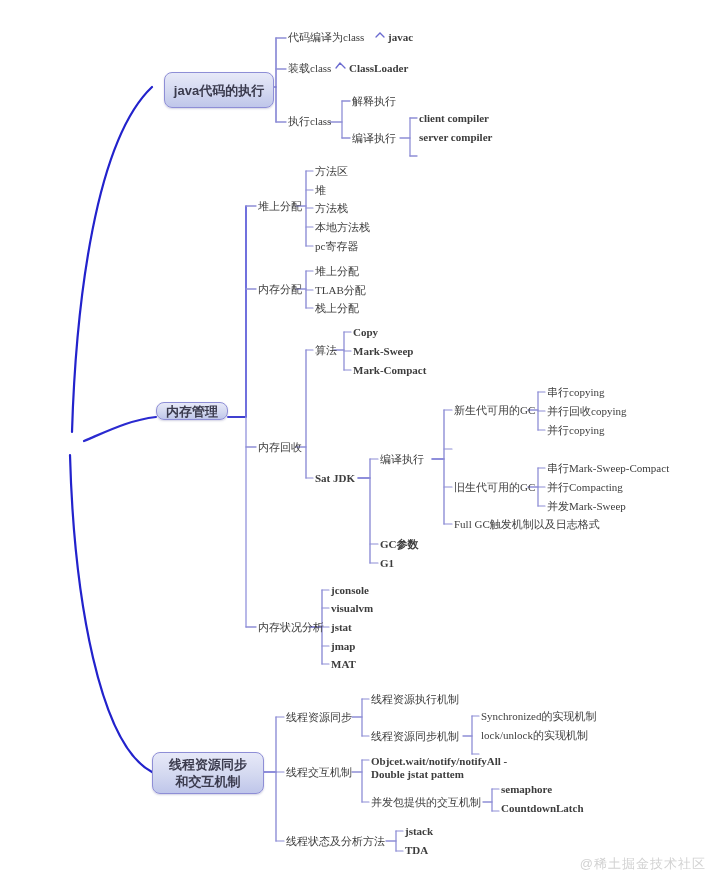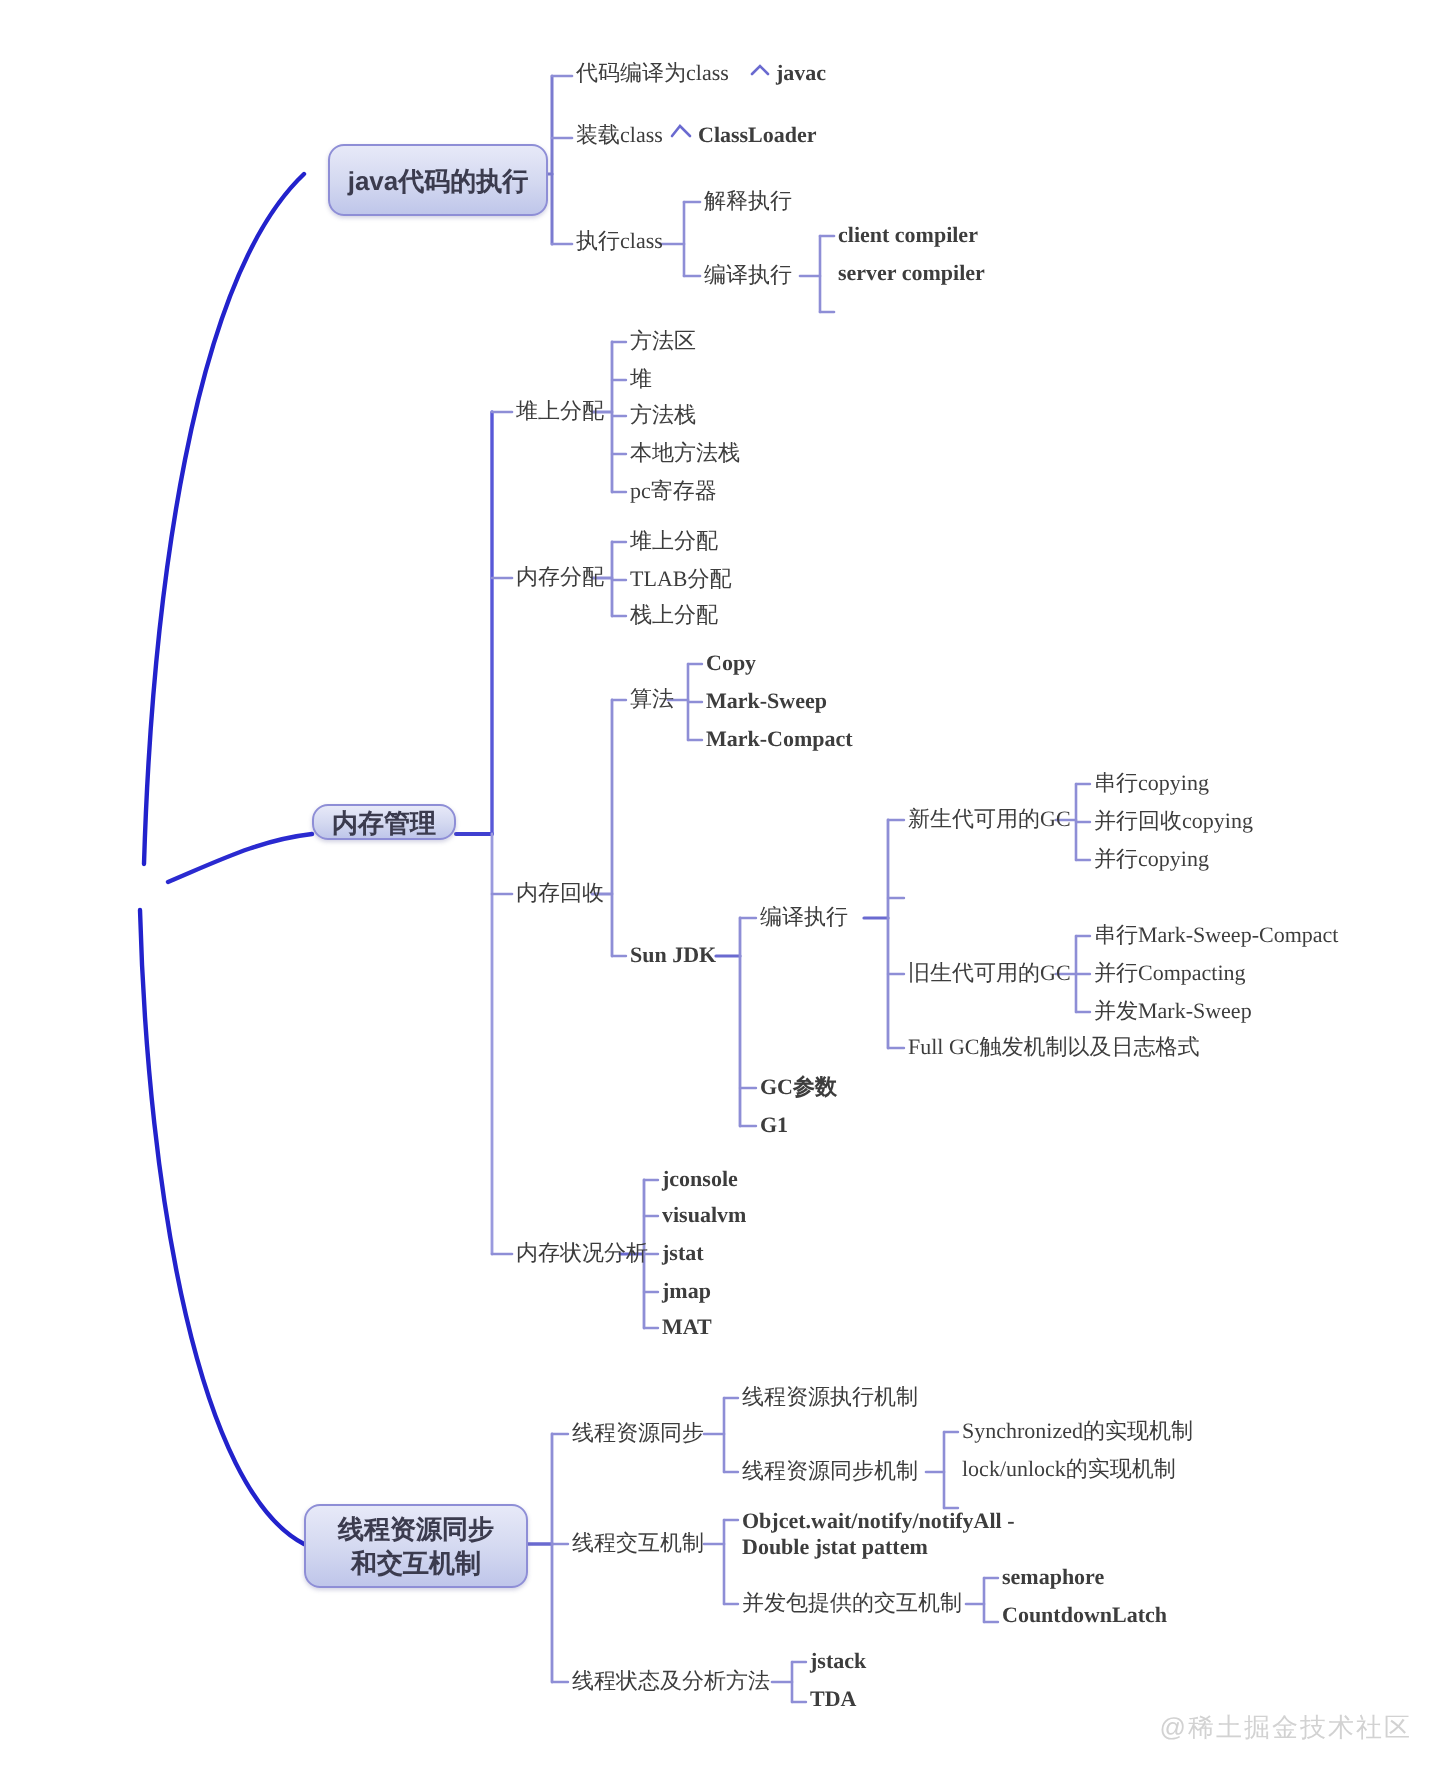--- a/index.html
+++ b/index.html
@@ -246,21 +246,21 @@
   <div class="leaf" style="left:315px; top:283px;">TLAB分配</div>
   <div class="leaf" style="left:315px; top:301px;">栈上分配</div>
 
   <div class="leaf" style="left:258px; top:440px;">内存回收</div>
 
   <div class="leaf" style="left:315px; top:343px;">算法</div>
   <div class="leaf bold" style="left:353px; top:325px;">Copy</div>
   <div class="leaf bold" style="left:353px; top:344px;">Mark-Sweep</div>
   <div class="leaf bold" style="left:353px; top:363px;">Mark-Compact</div>
 
-  <div class="leaf bold" style="left:315px; top:471px;">Sun JDK</div>
+  <div class="leaf bold" style="left:315px; top:471px;">Sat JDK</div>
 
   <div class="leaf" style="left:380px; top:452px;">编译执行</div>
 
   <div class="leaf" style="left:454px; top:403px;">新生代可用的GC</div>
   <div class="leaf" style="left:547px; top:385px;">串行copying</div>
   <div class="leaf" style="left:547px; top:404px;">并行回收copying</div>
   <div class="leaf" style="left:547px; top:423px;">并行copying</div>
 
 
   <div class="leaf" style="left:454px; top:480px;">旧生代可用的GC</div>

